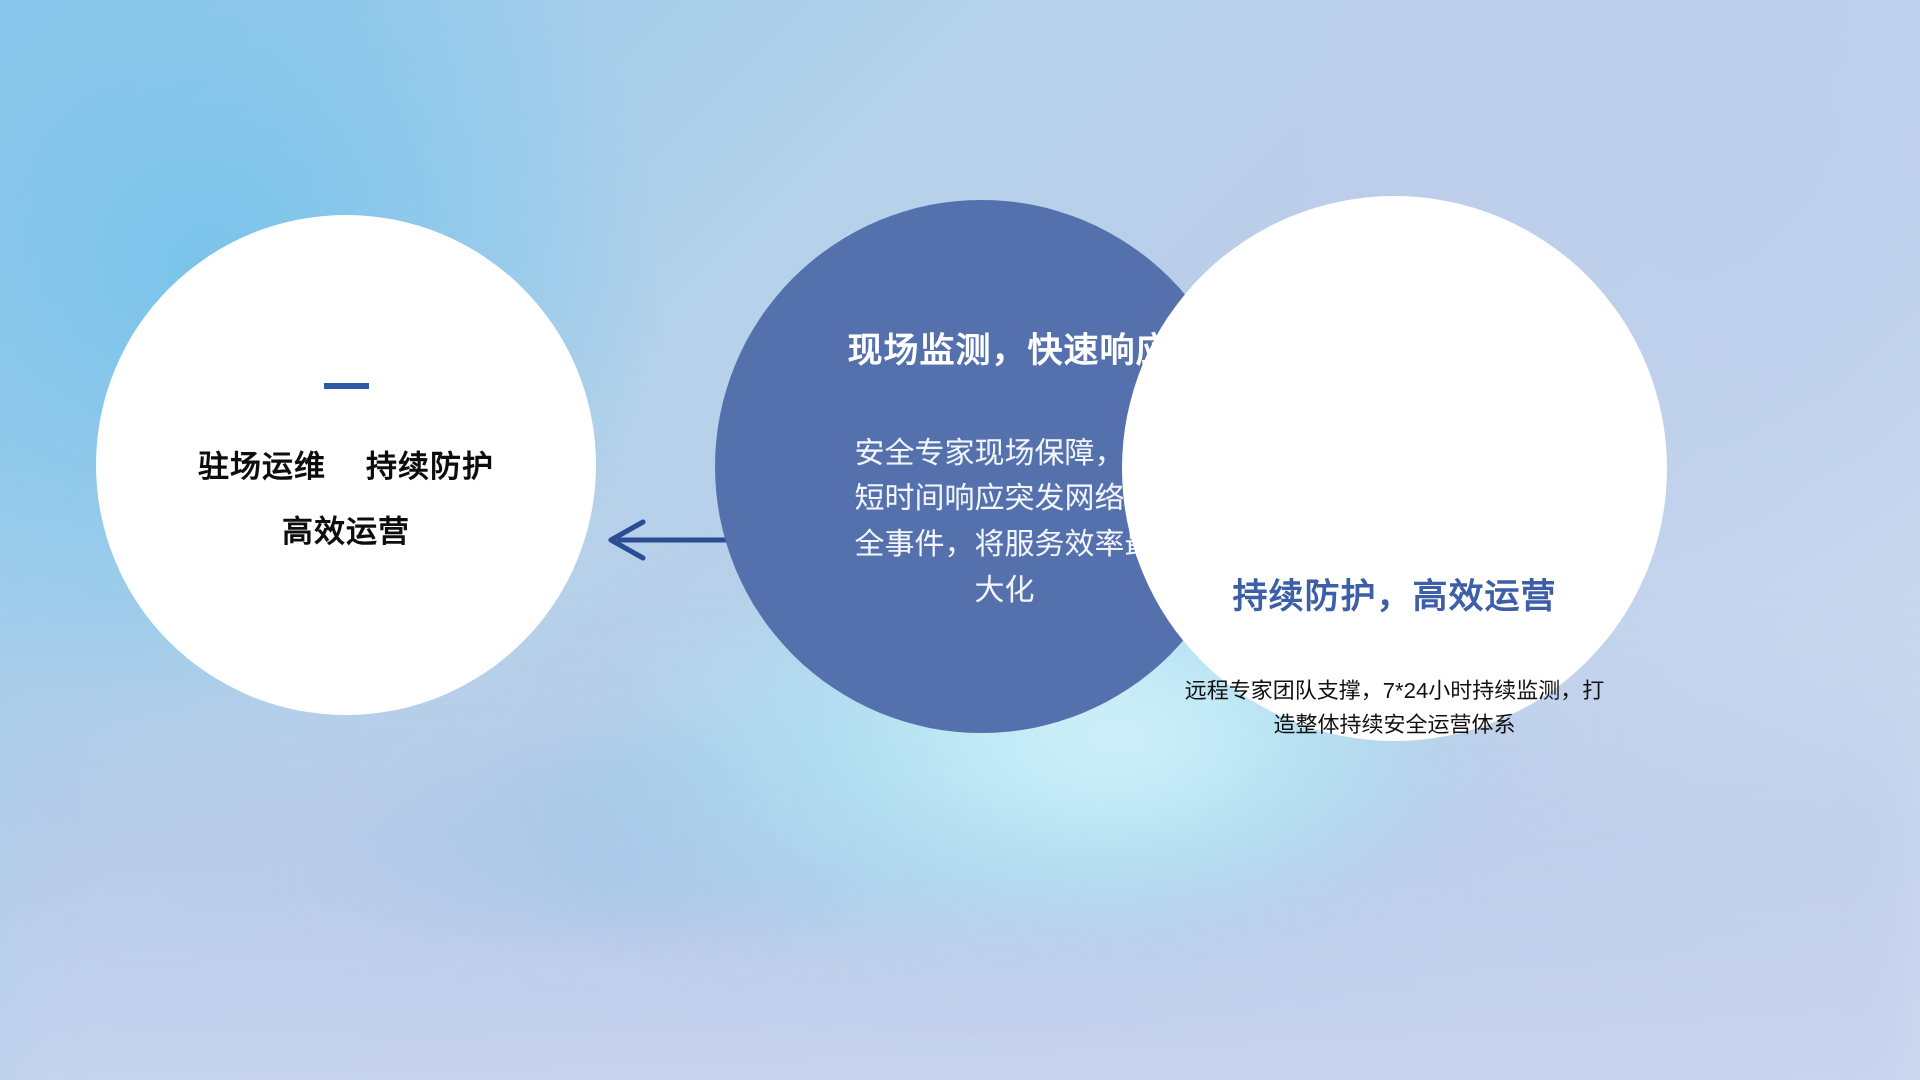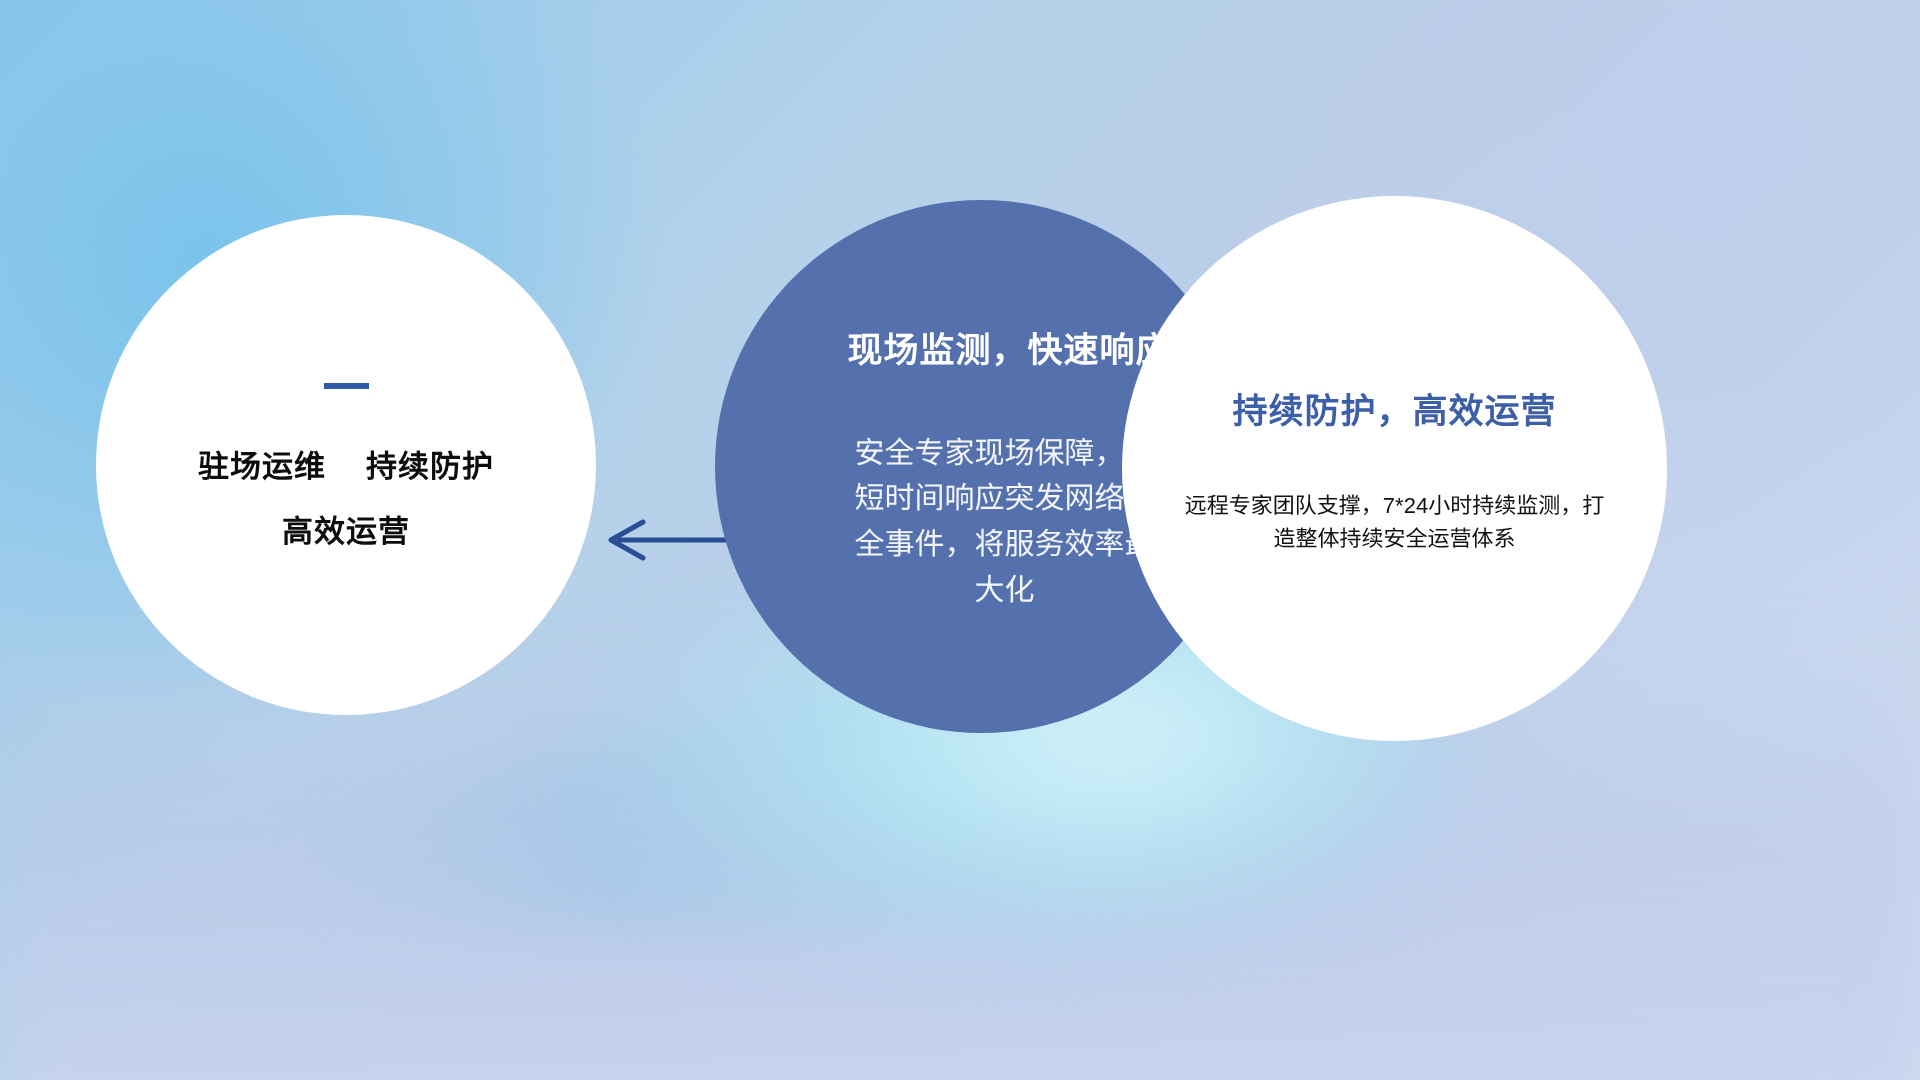--- a/index.html
+++ b/index.html
@@ -186,20 +186,21 @@
 
   
   #circle-continuous {
     left: 1122px;
     top: 196px;
     width: 545px;
     height: 545px;
     background: #ffffff;
     z-index: 5;
     padding: 0 40px;
+    justify-content: flex-end;
   }
   #circle-continuous .card-title {
     color: #3d5fa8;
     font-weight: bold;
     font-size: 35px;
     letter-spacing: 1px;
     white-space: nowrap;
     margin-bottom: 56px;
   }
   #circle-continuous .card-body {

